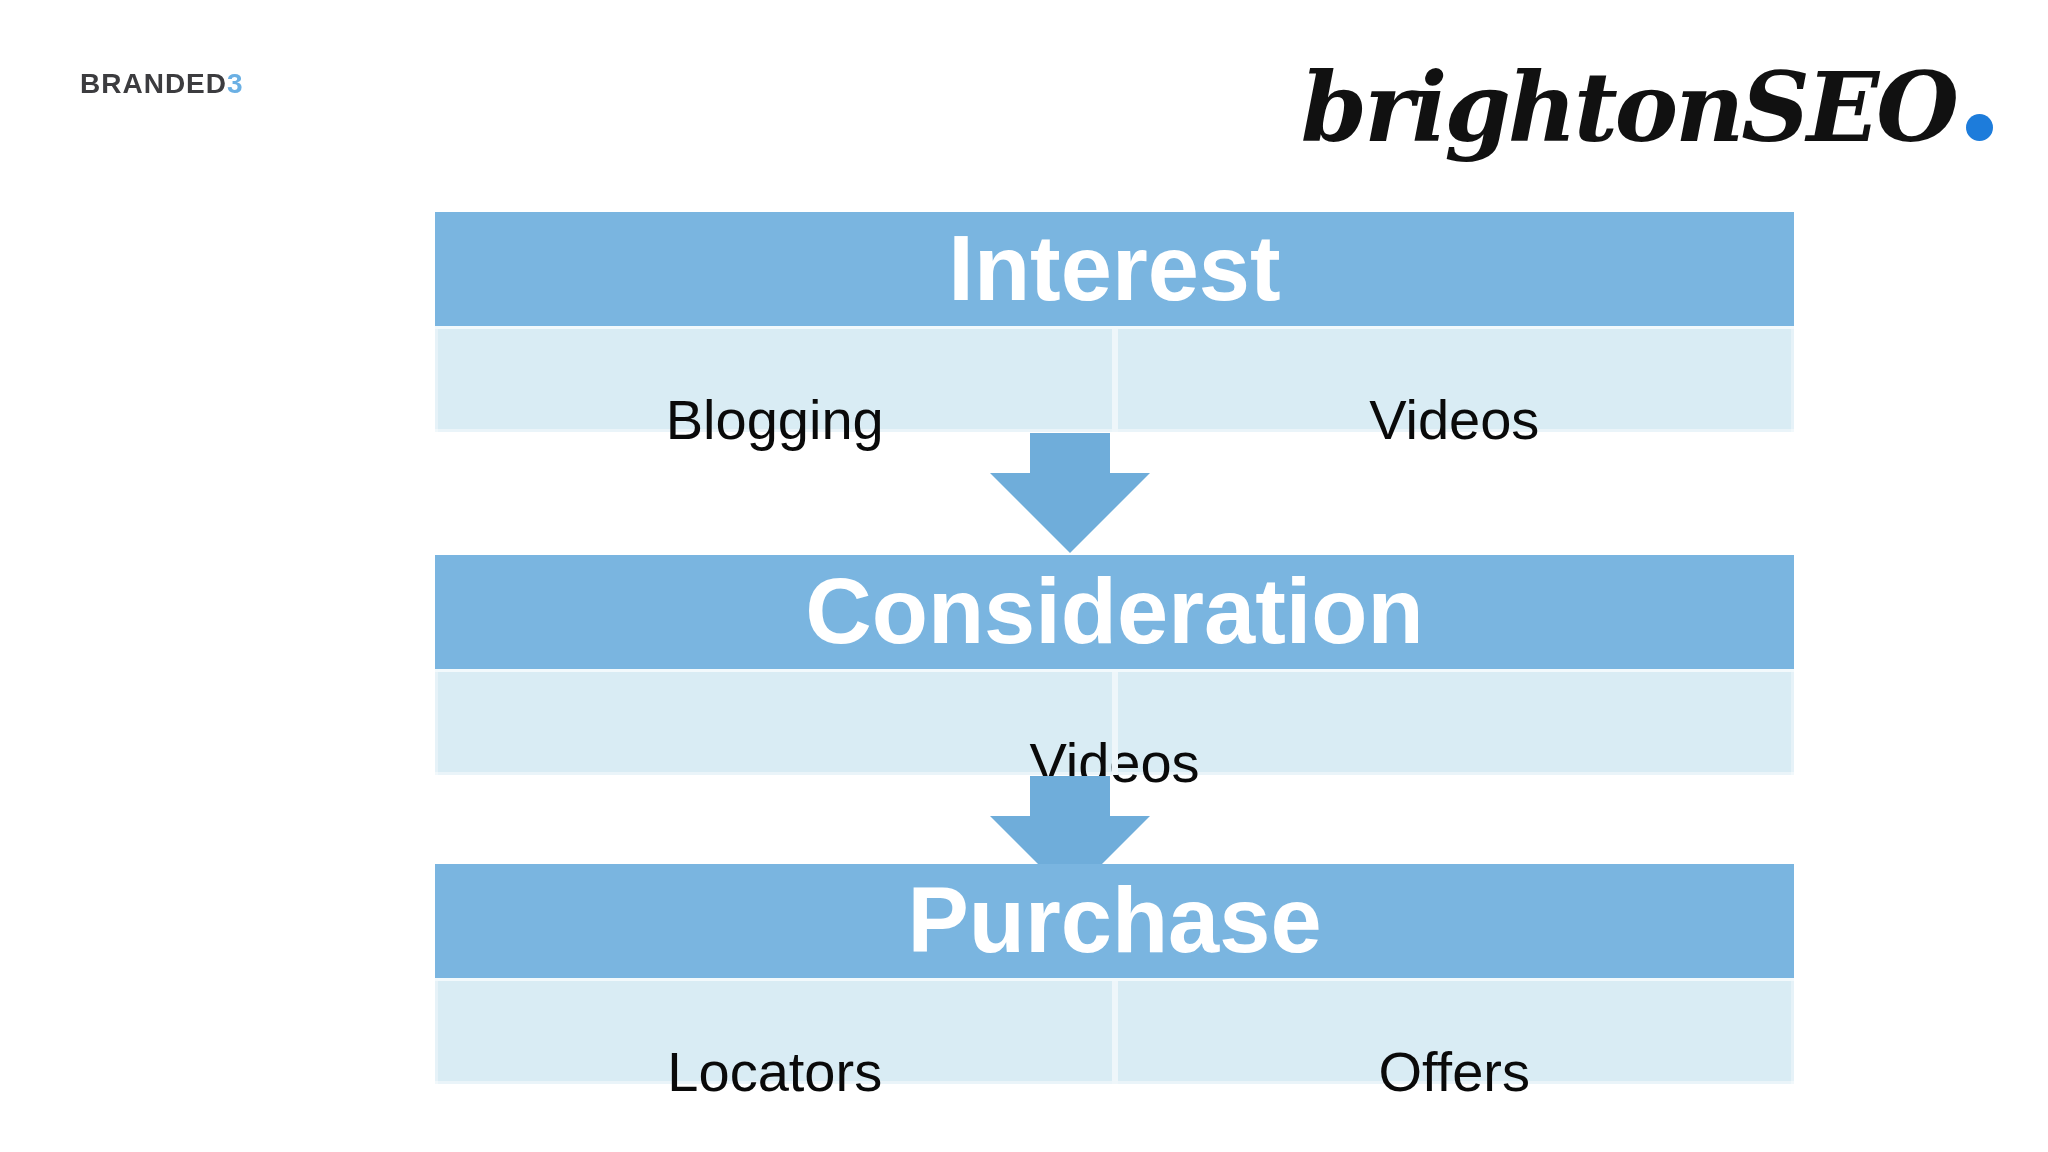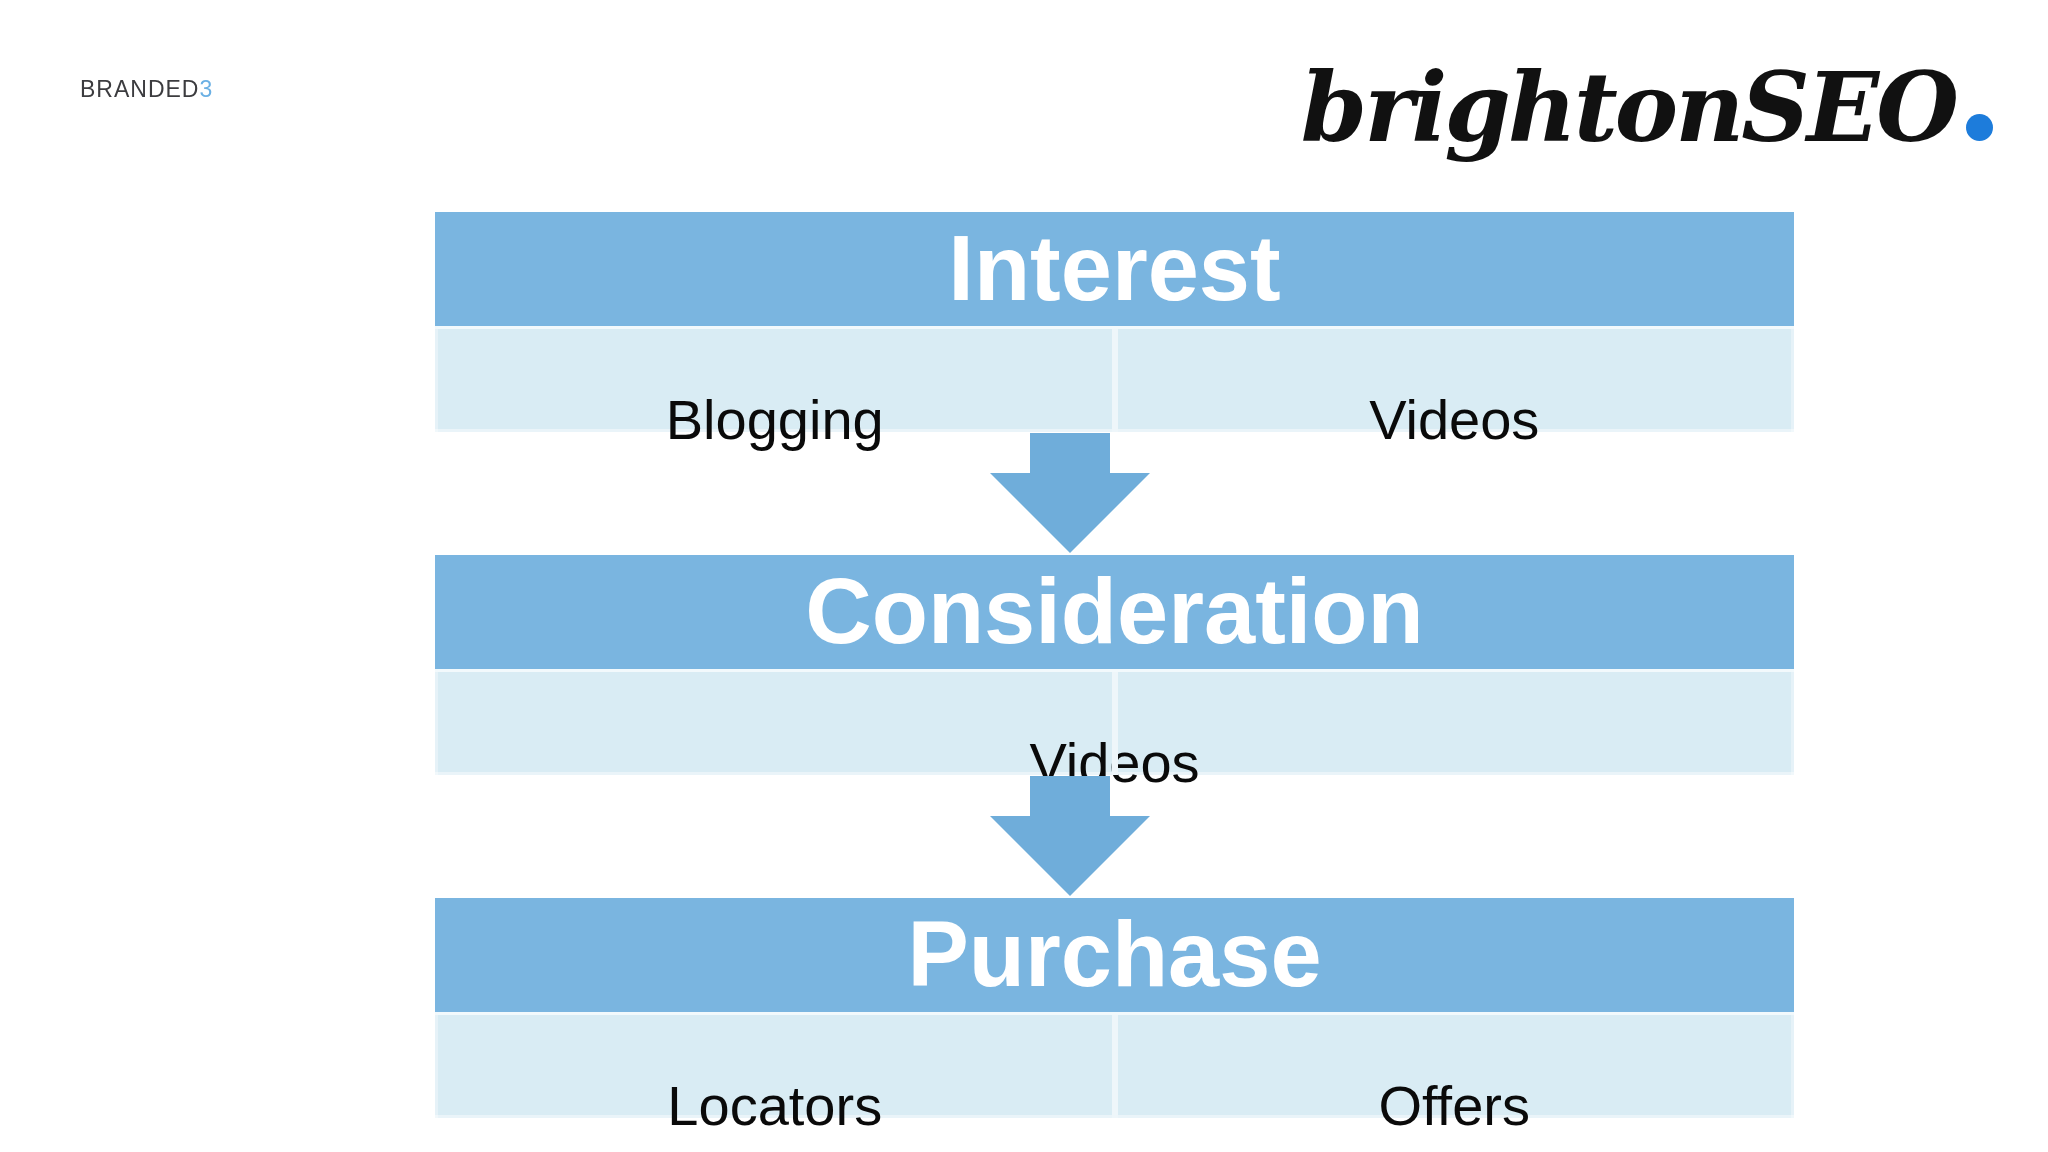--- a/index.html
+++ b/index.html
@@ -10,23 +10,23 @@
     height: 1152px;
     background: #ffffff;
     overflow: hidden;
     font-family: "Liberation Sans", sans-serif;
   }
 
   
   .logo-branded3 {
     position: absolute;
     left: 80px;
-    top: 78px;
-    font-size: 23px;
-    font-weight: 400;
+    top: 70px;
+    font-size: 28px;
+    font-weight: 700;
     letter-spacing: 1px;
     line-height: 1;
     color: var(--branded3-text, #3c3c3f);
   }
   .logo-branded3 .accent { color: var(--branded3-accent, #6bb0e4); }
 
   .logo-brightonseo {
     position: absolute;
     top: 58px;
     right: 55px;
@@ -137,21 +137,21 @@
       <div class="arrow-head" style="top: 473px;"></div>
       <div class="stage" style="top: 555px; border-radius: 7px;">
         <div class="stage-header">Consideration</div>
         <div class="stage-row">
           <div class="stage-cell">Videos</div>
           <div class="row-divider"></div>
         </div>
       </div>
       <div class="arrow-stem" style="top: 776px;"></div>
       <div class="arrow-head" style="top: 816px;"></div>
-      <div class="stage" style="top: 898px;">
+      <div class="stage" style="top: 864px;">
         <div class="stage-header">Purchase</div>
         <div class="stage-row">
           <div class="stage-cell">Locators</div>
           <div class="stage-cell">Offers</div>
           <div class="row-divider"></div>
         </div>
       </div>
     </div>
 
 </div>

